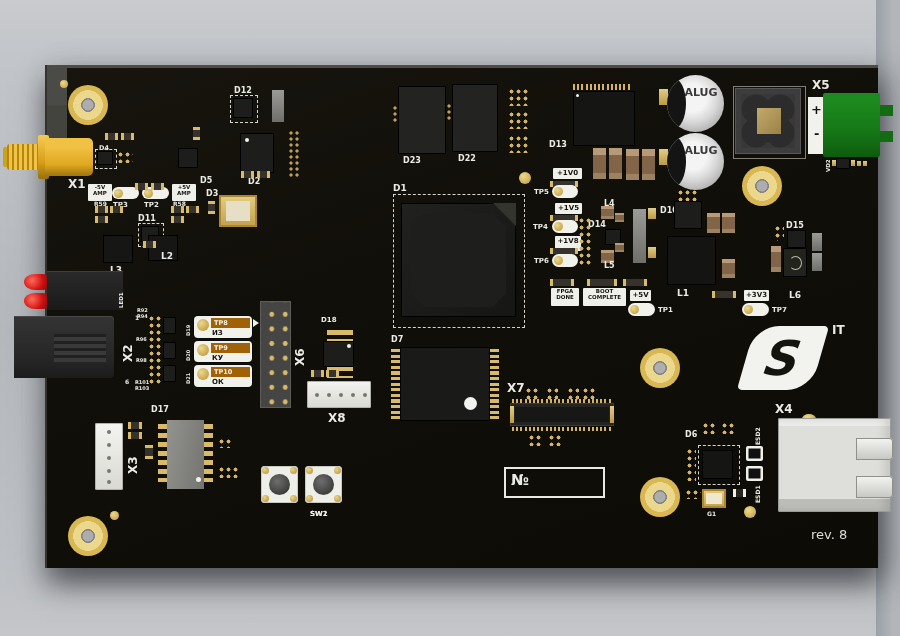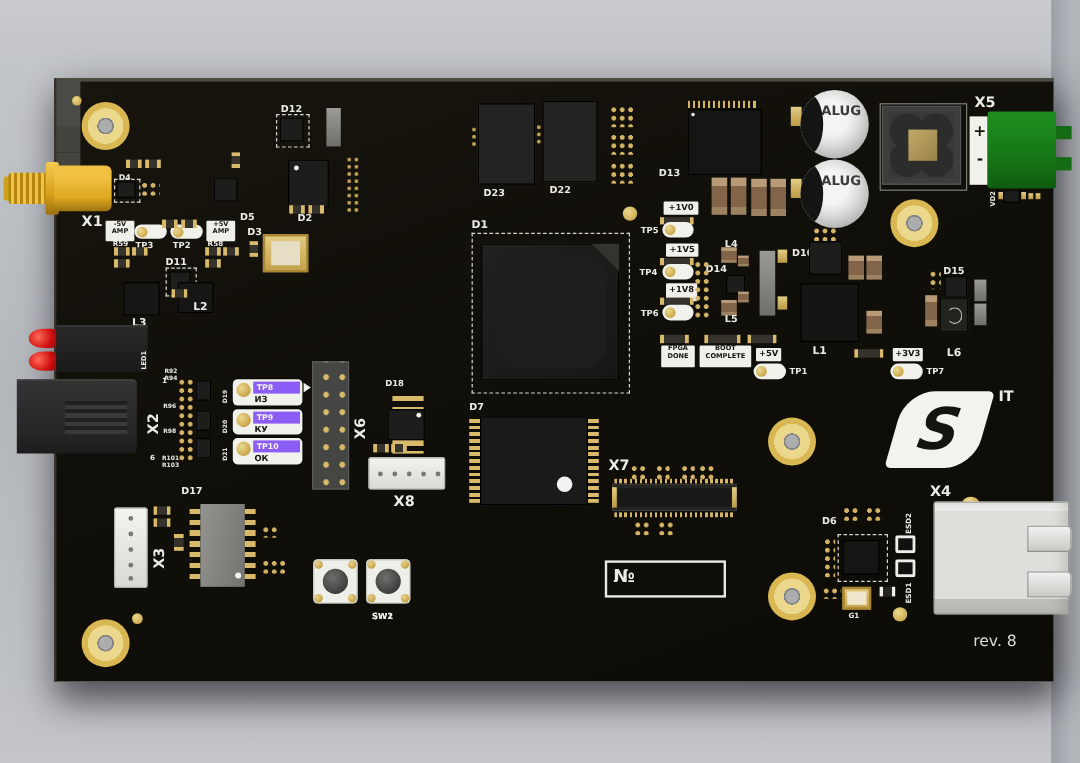--- a/index.html
+++ b/index.html
@@ -39,21 +39,21 @@
   .sw{position:absolute;background:#efefe9;border-radius:4px;box-shadow:inset 0 0 0 1px #c9c9c3;}
   .sw .c{position:absolute;width:7px;height:7px;border-radius:50%;background:radial-gradient(circle at 35% 35%,#e8d28a,#b58f30);}
   .sw .b{position:absolute;left:8px;top:8px;width:21px;height:21px;border-radius:50%;background:radial-gradient(circle at 40% 35%,#6e6e6c,#3f3f3d 70%);}
   .wcon{position:absolute;background:linear-gradient(180deg,#f4f4f0,#d9d9d3);box-shadow:inset 0 0 0 1px #b2b2ac;border-radius:2px;}
   .pdot{position:absolute;width:4px;height:4px;border-radius:50%;background:#787876;}
   .alu{position:absolute;border-radius:50%;overflow:hidden;background:radial-gradient(circle at 45% 40%,#f4f4f4 0 30%,#d9d9d9 52%,#a9a9a9 82%,#828282 100%);}
   .alu .cres{position:absolute;left:-6px;top:3px;width:25px;height:51px;background:#141414;border-radius:50%;}
   .alu .t{position:absolute;left:15px;top:11px;width:38px;text-align:center;color:#3a3a3a;font-weight:bold;font-size:11px;line-height:1.25;}
   .tpbox{position:absolute;background:#f2f2ec;border-radius:4px;box-shadow:0 0 0 1px #0a0a08;}
   .tpbox .d{position:absolute;left:3px;top:3px;width:12px;height:12px;border-radius:50%;background:radial-gradient(circle at 35% 35%,#ecd88e,#b98f30);}
-  .tpbox .s{position:absolute;left:17px;top:2px;right:2px;height:10px;background:#8b5cf6;color:#f5f5f0;font-size:6.5px;font-weight:bold;line-height:10px;padding-left:3px;}
+  .tpbox .s{position:absolute;left:17px;top:2px;right:2px;height:10px;background:#a16207;color:#f5f5f0;font-size:6.5px;font-weight:bold;line-height:10px;padding-left:3px;}
   .tpbox .f{position:absolute;left:18px;top:13px;color:#15130d;font-size:7px;font-weight:bold;}
   .gold-comp{position:absolute;background:linear-gradient(180deg,#e3cd85,#c3a04a);box-shadow:inset 0 0 0 2px #ab8732;}
   .wres{position:absolute;background:linear-gradient(90deg,#f0f0ea 0 3px,#26261f 3px calc(100% - 3px),#f0f0ea calc(100% - 3px));}
   .esd{position:absolute;background:#101010;box-shadow:inset 0 0 0 2.5px #f0f0ea;border-radius:2px;}
   .finger{position:absolute;background:linear-gradient(180deg,#f4f4f2,#c6c6c2);box-shadow:inset 0 0 0 1px #8f8f8b;}
   .blk{font-weight:bold;color:#15130d;}
 </style>
 </head>
 <body>
 

